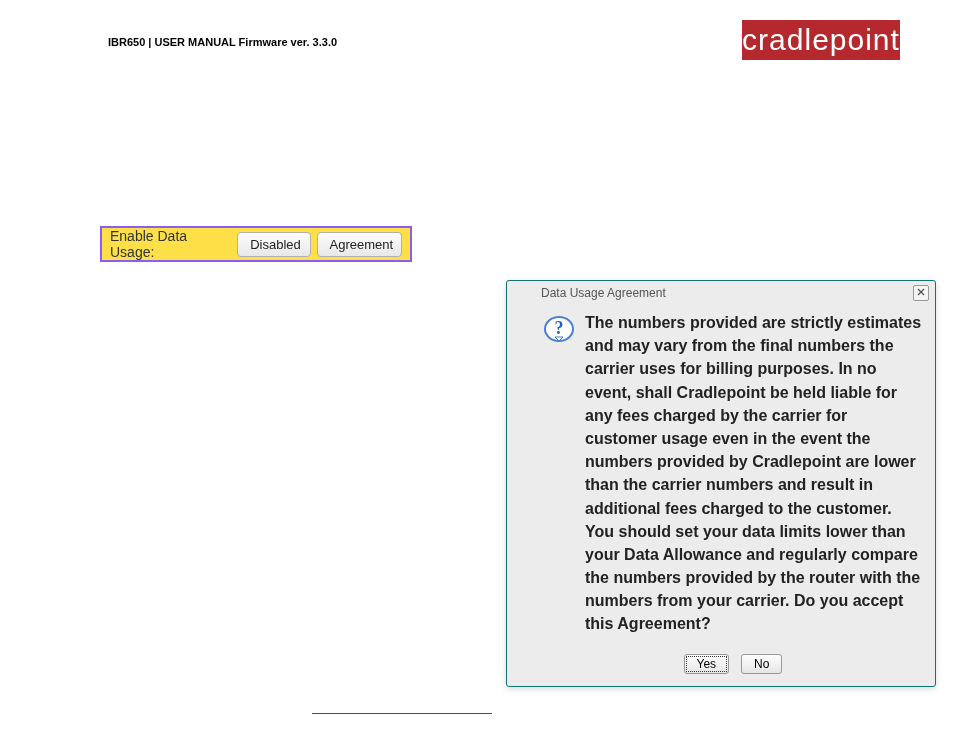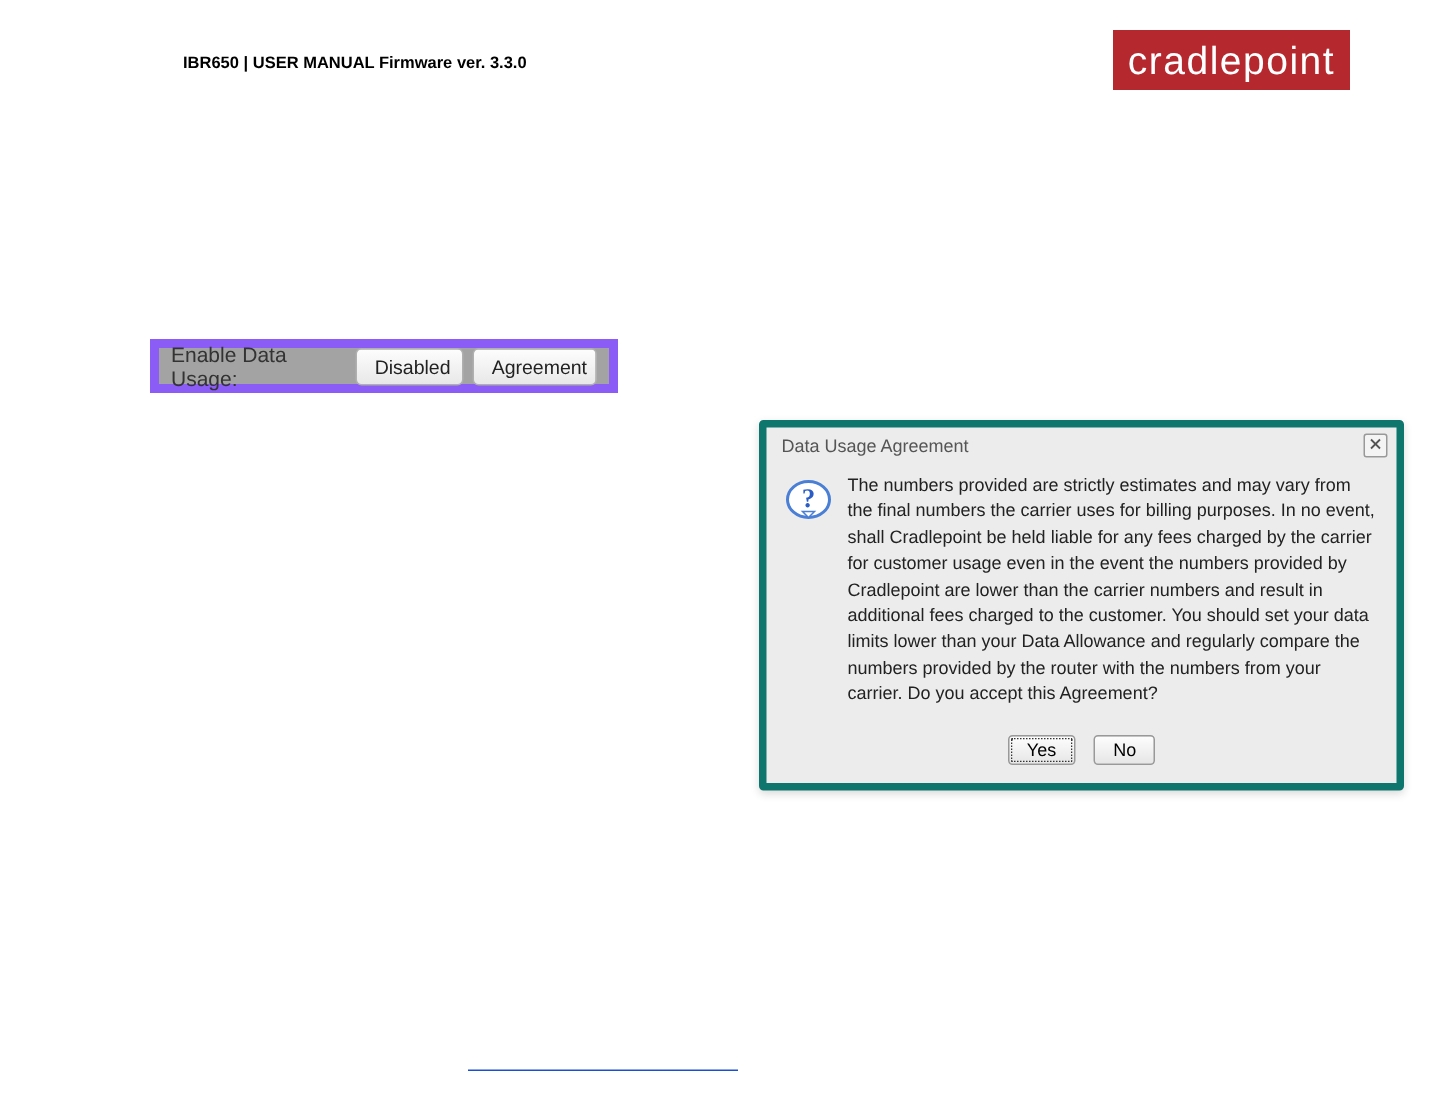--- a/index.html
+++ b/index.html
@@ -7,49 +7,49 @@
     font-family: Arial, Helvetica, sans-serif;
     background: #fff;
     width: 954px;
     height: 738px;
     position: relative;
     overflow: hidden;
   }
   .header-text {
     position: absolute;
     top: 36px;
-    left: 122px;
+    left: 108px;
     font-size: 11px;
     font-weight: bold;
     color: #000;
   }
   .logo {
     position: absolute;
     top: 20px;
     right: 54px;
     width: 158px;
     height: 40px;
     background: #b5282e;
     color: #fff;
-    font-size: 26px;
+    font-size: 30px;
     font-weight: 300;
     letter-spacing: 1px;
     display: flex;
     align-items: center;
     justify-content: center;
     font-family: "Segoe UI", Arial, sans-serif;
   }
   .toggle-panel {
     position: absolute;
     top: 226px;
     left: 100px;
     width: 312px;
     height: 36px;
-    background: #a3a3a3;
-    border: 6px solid #8b5cf6;
+    background: #fde047;
+    border: 2px solid #8b5cf6;
     display: flex;
     align-items: center;
     padding: 0 8px;
     gap: 6px;
   }
   .toggle-label {
     font-size: 14px;
     color: #333;
     margin-right: 4px;
   }
@@ -63,24 +63,25 @@
     cursor: pointer;
     min-width: 72px;
     text-align: center;
   }
   .dialog {
     position: absolute;
     top: 280px;
     left: 506px;
     width: 430px;
     background: #ececec;
-    border: 5px solid #0f766e;
+    border: 1px solid #0f766e;
     border-radius: 3px;
     box-shadow: 0 2px 6px rgba(0,0,0,0.15);
     font-size: 12px;
+    padding-left: 24px;
   }
   .dialog-title-bar {
     display: flex;
     align-items: center;
     justify-content: space-between;
     padding: 4px 6px 4px 10px;
     color: #555;
     font-size: 12px;
   }
   .dialog-close {
@@ -109,21 +110,22 @@
     height: 32px;
     margin-top: 2px;
     display: flex;
     align-items: center;
     justify-content: center;
   }
   .dialog-text {
     flex: 1;
     color: #222;
     line-height: 1.45;
-    font-size: 12px;
+    font-size: 16px;
+    font-weight: bold;
   }
   .dialog-actions {
     display: flex;
     justify-content: center;
     gap: 12px;
     padding: 8px 0 12px 0;
   }
   .dialog-btn {
     background: linear-gradient(#fdfdfd, #e6e6e6);
     border: 1px solid #999;

